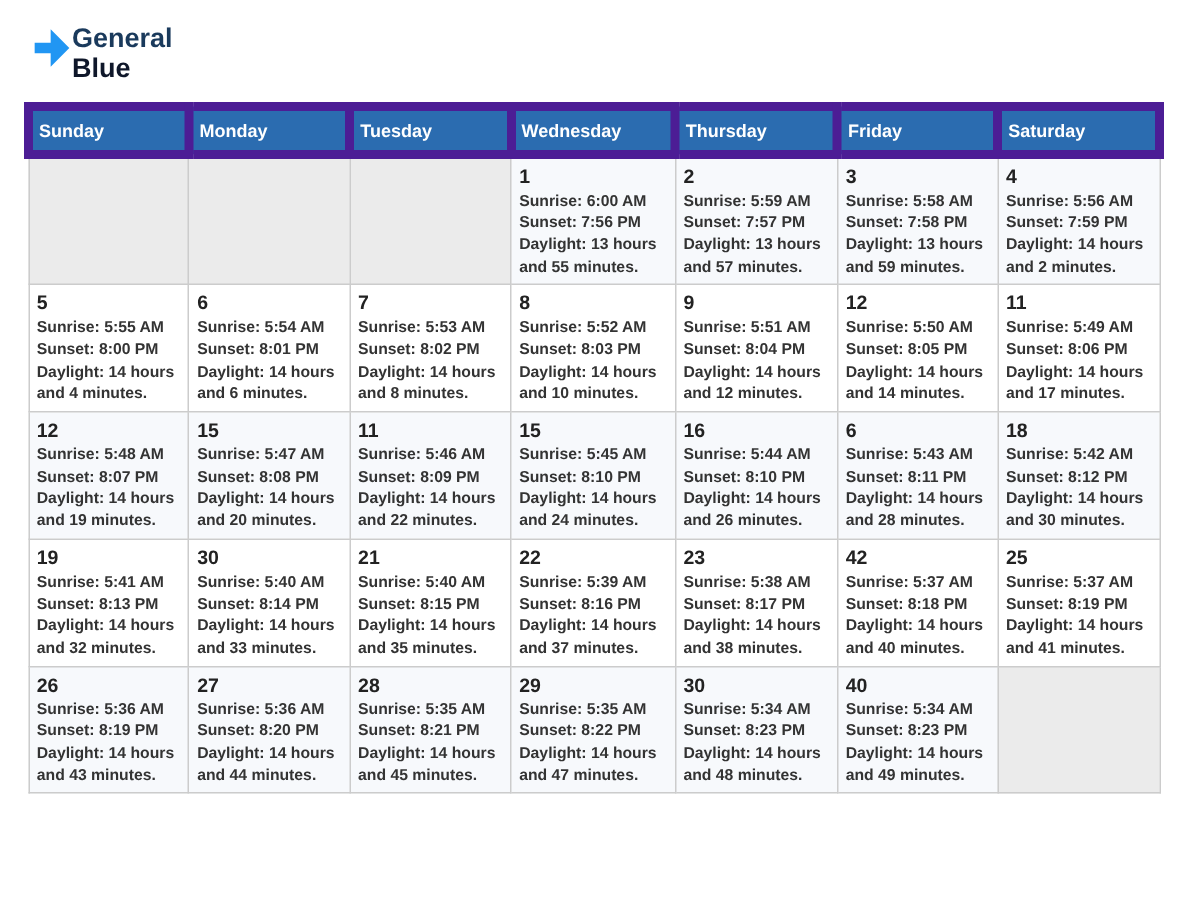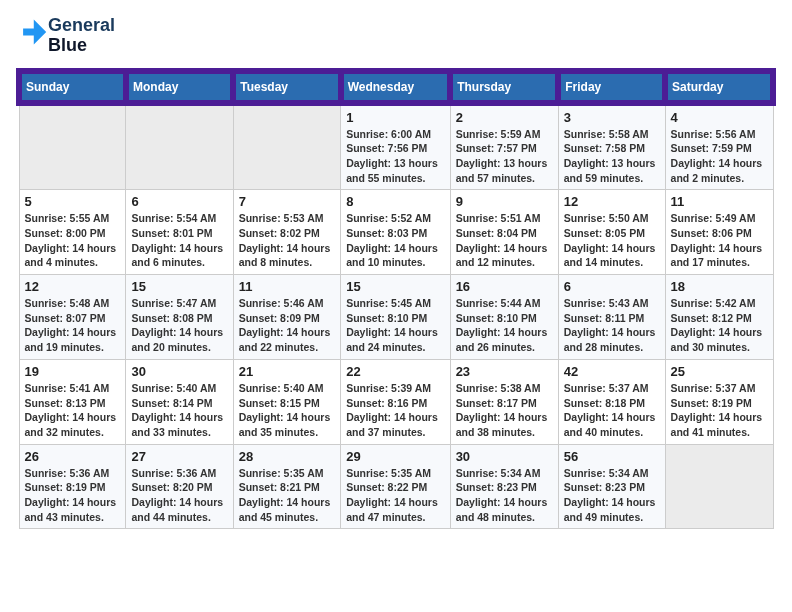--- a/index.html
+++ b/index.html
@@ -250,19 +250,19 @@
         </td>
         <td>
           <div class="day-number">29</div>
           <div class="day-info">Sunrise: 5:35 AM<br>Sunset: 8:22 PM<br>Daylight: 14 hours and 47 minutes.</div>
         </td>
         <td>
           <div class="day-number">30</div>
           <div class="day-info">Sunrise: 5:34 AM<br>Sunset: 8:23 PM<br>Daylight: 14 hours and 48 minutes.</div>
         </td>
         <td>
-          <div class="day-number">56</div>
+          <div class="day-number">40</div>
           <div class="day-info">Sunrise: 5:34 AM<br>Sunset: 8:23 PM<br>Daylight: 14 hours and 49 minutes.</div>
         </td>
         <td class="empty"></td>
       </tr>
     </tbody>
 </table>
 
 </body></html>

